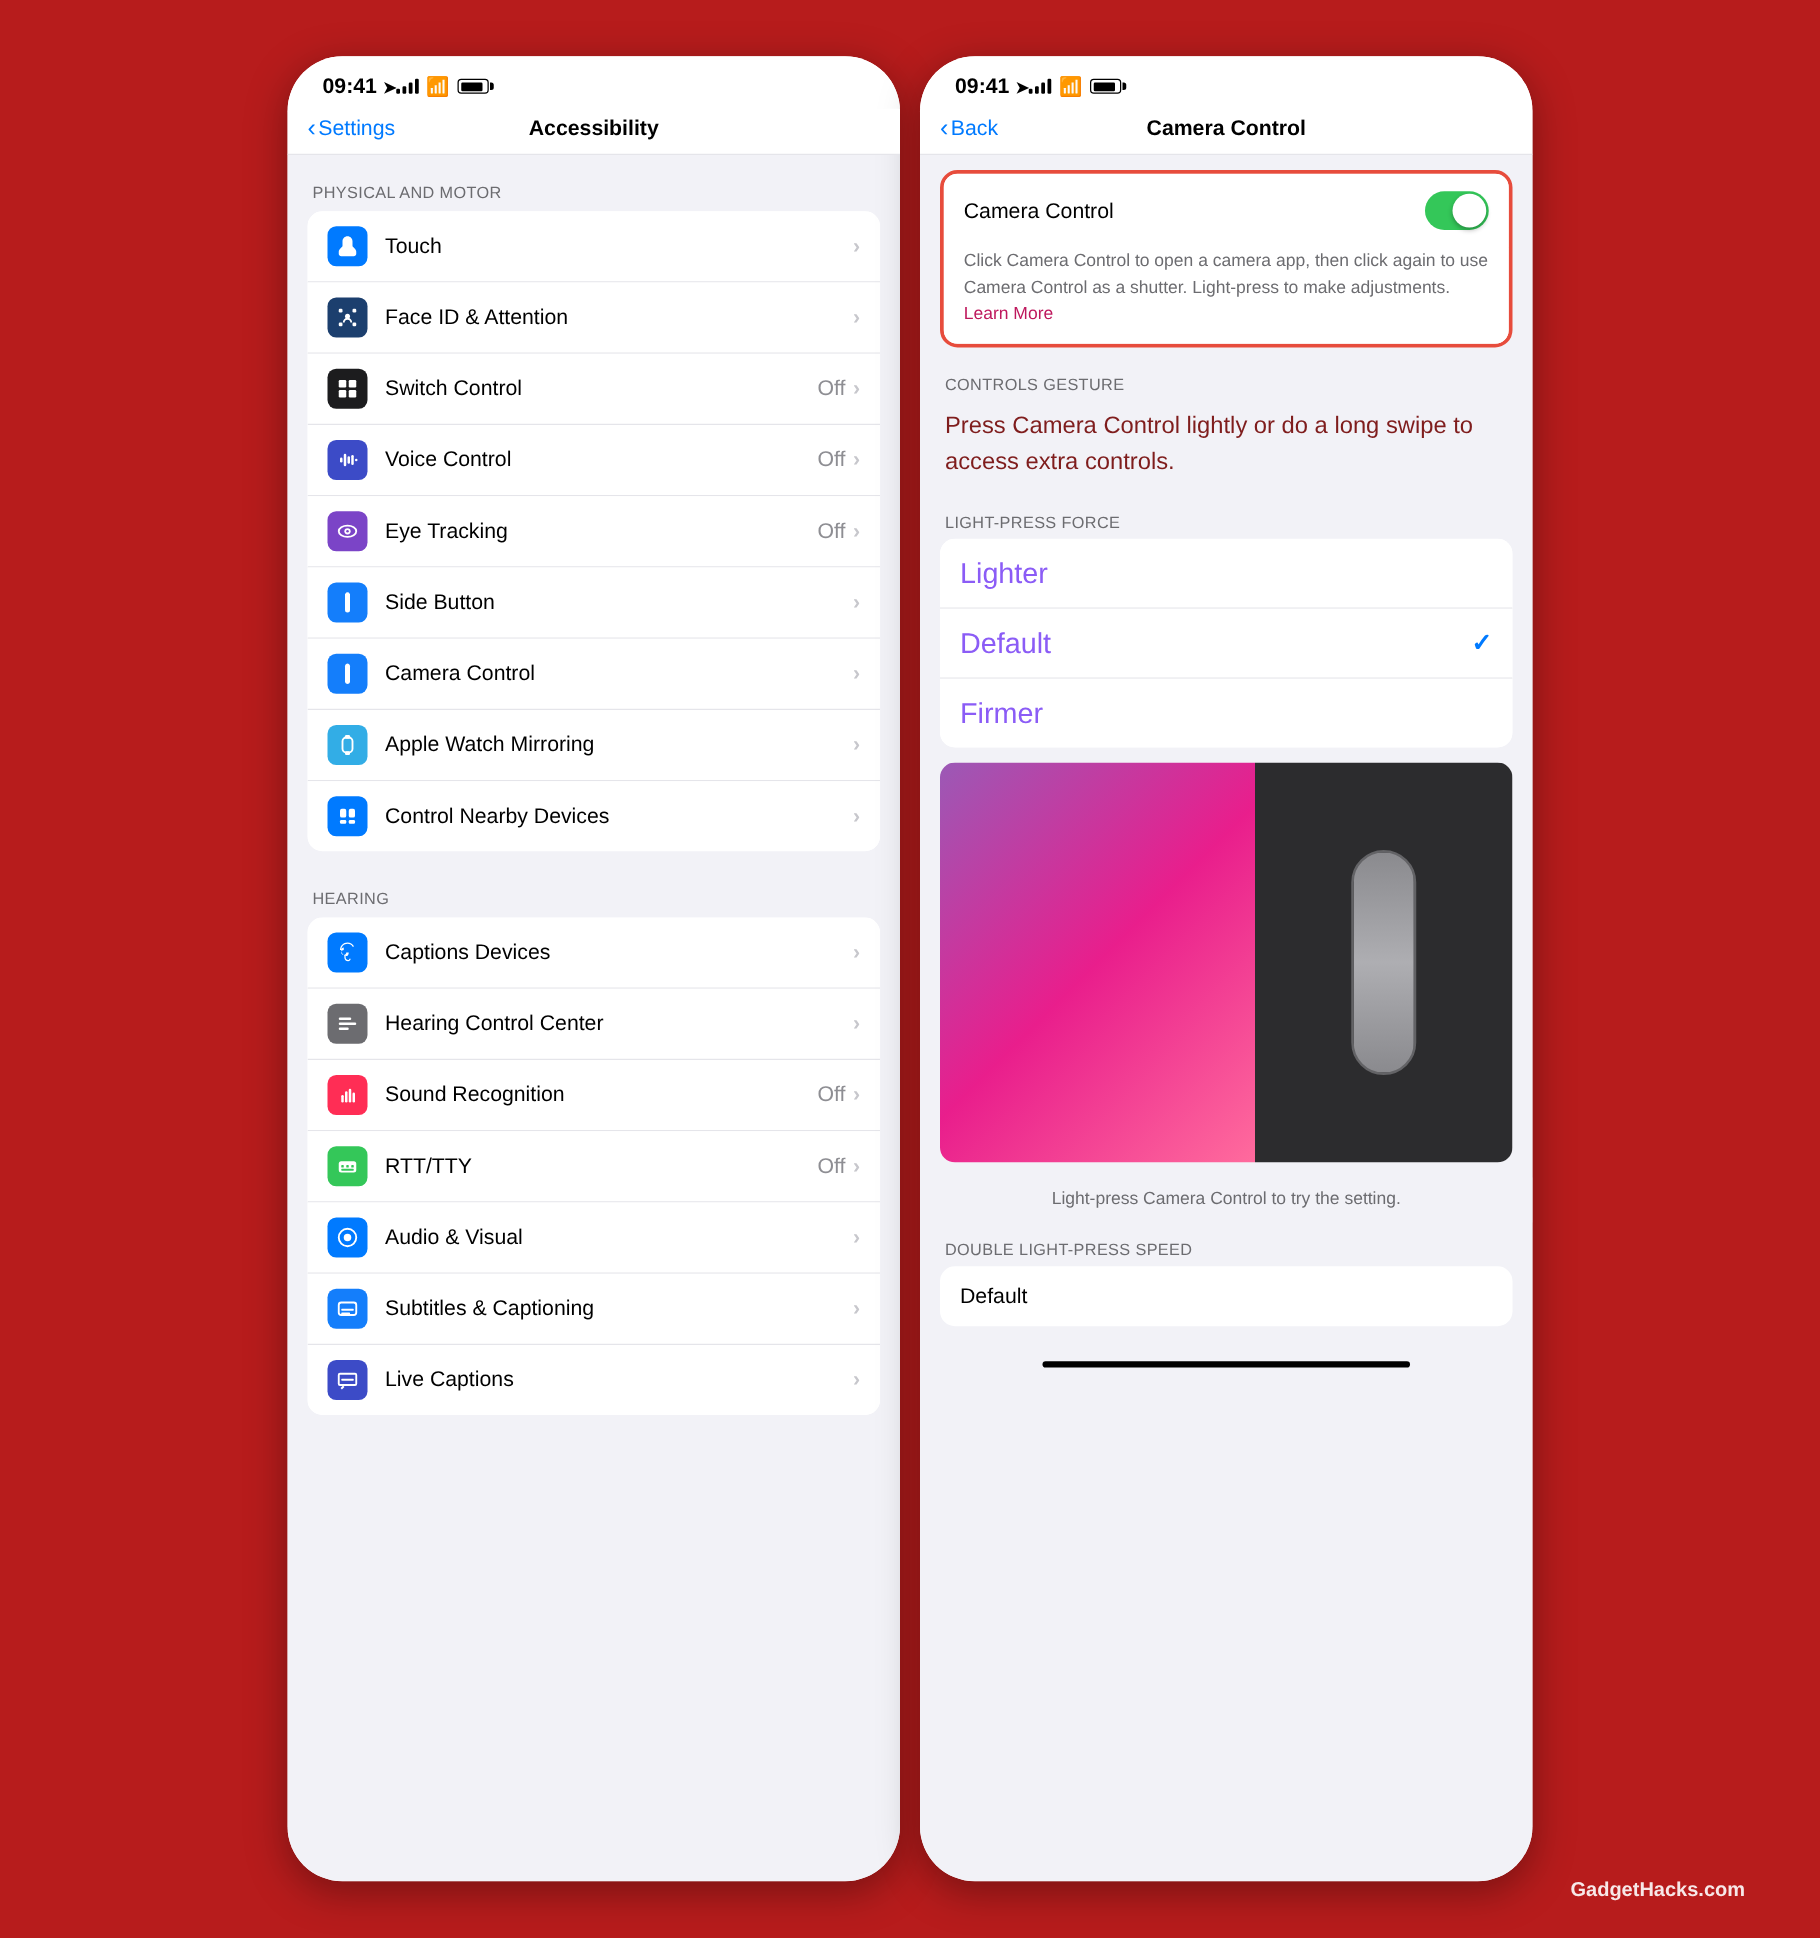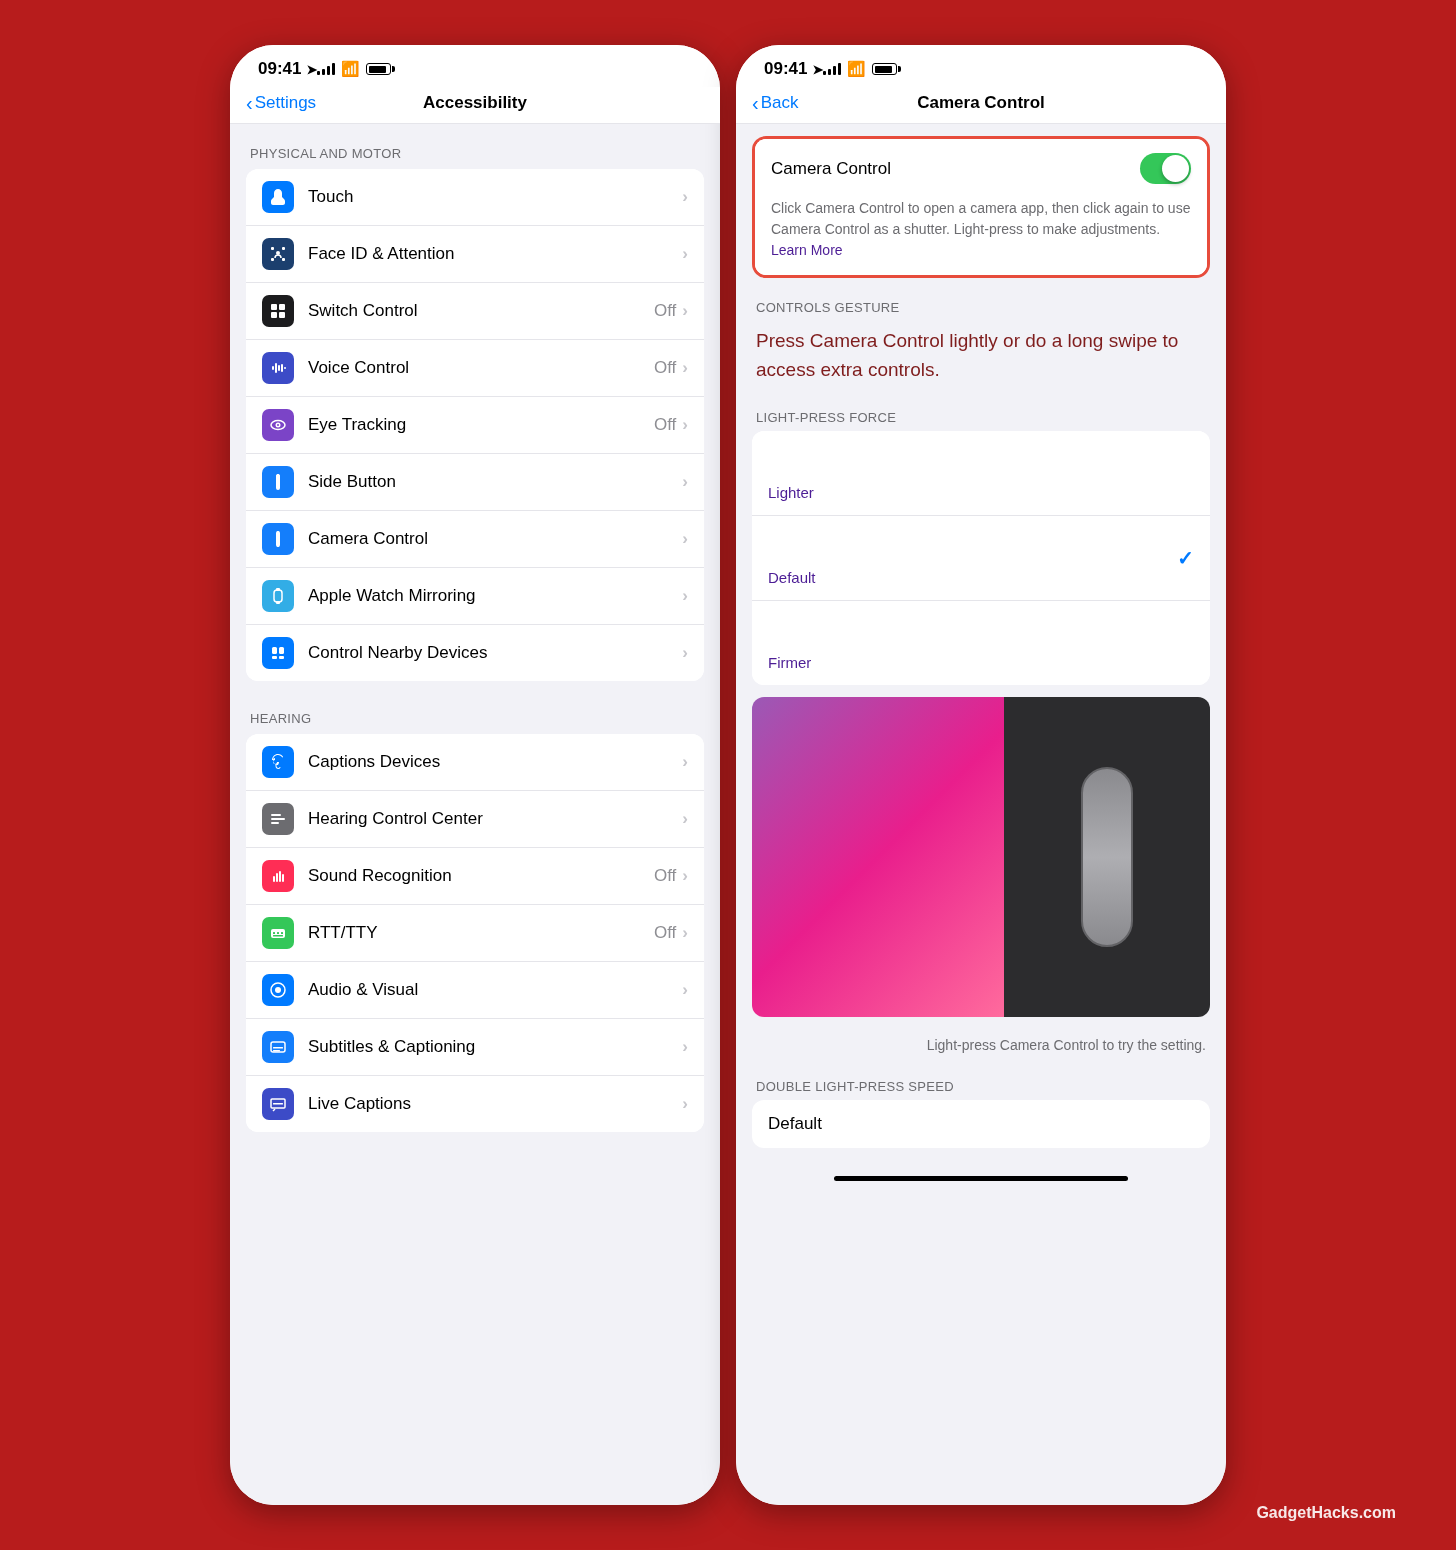--- a/index.html
+++ b/index.html
@@ -228,23 +228,22 @@
     .force-option {
       display: flex;
       align-items: center;
       padding: 14px 16px;
       border-bottom: 1px solid #e5e5ea;
       background: #fff;
     }
     .force-option:last-child { border-bottom: none; }
     .force-option-label {
       flex: 1;
-      font-size: 15px;
-      color: #4c1d95;
-      margin-top: 39px;
+      font-size: 23px;
+      color: #8b5cf6;
     }
     .checkmark {
       color: #007aff;
       font-size: 20px;
       font-weight: 600;
     }
 
     
     .camera-illustration {
       margin: 12px 16px;
@@ -274,21 +273,21 @@
       width: 52px;
       height: 180px;
       background: linear-gradient(to bottom, #8a8a8e, #aeaeb2, #8a8a8e);
       border-radius: 26px;
       border: 2px solid #636366;
     }
     .camera-caption {
       padding: 8px 20px 12px;
       font-size: 14px;
       color: #6c6c70;
-      text-align: right;
+      text-align: center;
       background: #f2f2f7;
     }
 
     
     .double-section-label {
       padding: 14px 20px 6px 20px;
       font-size: 13px;
       font-weight: 500;
       color: #6c6c70;
       letter-spacing: 0.3px;
@@ -584,21 +583,21 @@
       <div style="margin: 12px 16px 8px;">
         <div style="border: 3px solid #e74c3c; border-radius: 14px; overflow: hidden; background: #fff;">
           <div class="highlight-row">
             <span style="flex:1; font-size:17px; color:#000;">Camera Control</span>
             <div class="toggle on">
               <div class="toggle-thumb"></div>
             </div>
           </div>
           <div class="highlight-description">
             <span>Click Camera Control to open a camera app, then click again to use Camera Control as a shutter. Light-press to make adjustments.</span>
-            <span style="color:#4c1d95; cursor:pointer;">Learn More</span>
+            <span style="color:#be185d; cursor:pointer;">Learn More</span>
           </div>
         </div>
       </div>
 
       <div class="subsection-header">CONTROLS GESTURE</div>
       <div style="padding: 6px 20px 12px; font-size:19px; color:#7f1d1d; line-height:1.5;">
         <span>Press Camera Control lightly or do a long swipe to access extra controls.</span>
       </div>
 
       <div class="subsection-header">LIGHT-PRESS FORCE</div>

